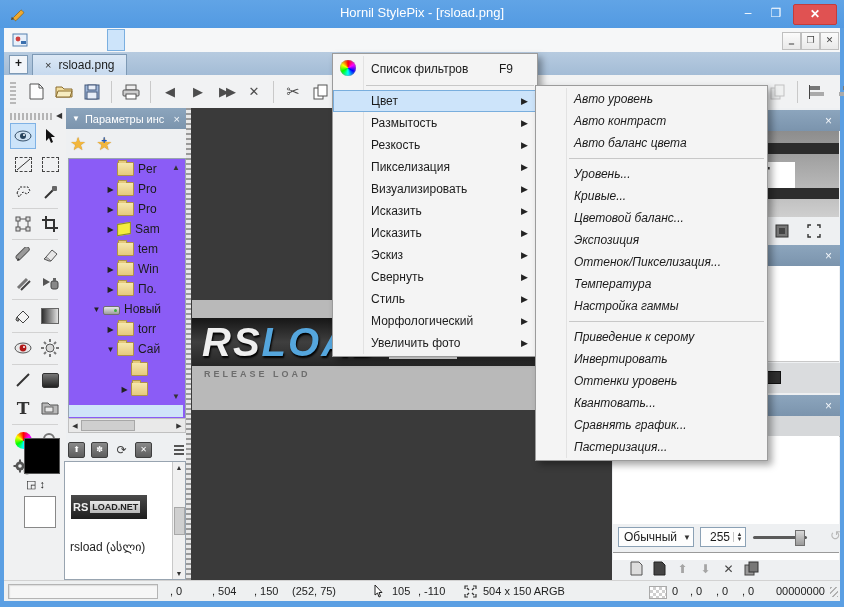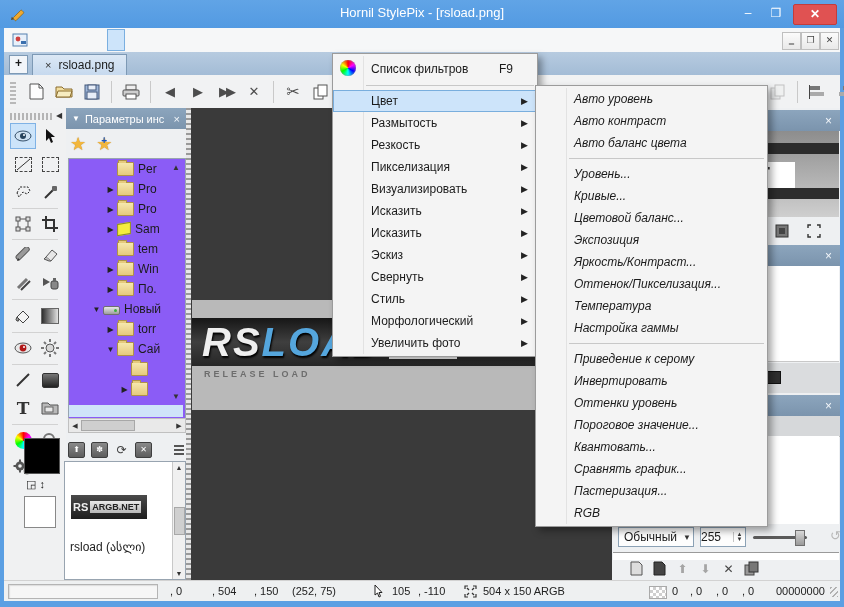--- a/index.html
+++ b/index.html
@@ -127,21 +127,21 @@
   .hbar.dark{background:#6a6a6a;}
   #chan-strip{position:absolute;left:0;top:255px;width:228px;height:30px;background:#dadcde;}
   #chan-box{position:absolute;left:155px;top:8px;width:12px;height:11px;background:#2f2f2f;border:1px solid #111;}
   #layers-strip{position:absolute;left:0;top:308px;width:228px;height:20px;background:#d6d8da;border-bottom:1px solid #bdbdbd;}
   #layers-list{position:absolute;left:1px;top:328px;width:226px;height:88px;background:#fff;}
   #blend{position:absolute;left:6px;top:419px;width:76px;height:20px;background:#fdfdfd;border:1px solid #8ba1b5;
          display:flex;align-items:center;padding:0 5px;box-sizing:border-box;gap:6px;}
   #blend .dd{margin-left:auto;font-size:8px;color:#333;}
   #opacity{position:absolute;left:88px;top:419px;width:46px;height:20px;background:#fdfdfd;border:1px solid #8ba1b5;
            display:flex;align-items:center;box-sizing:border-box;}
-  #opacity .val{flex:1;padding-right:3px;}
+  #opacity .val{flex:1;text-align:right;padding-right:3px;}
   #opacity .spin{width:11px;display:flex;flex-direction:column;font-size:6px;color:#333;line-height:5px;text-align:center;border-left:1px solid #c5c5c5;}
   #slider{position:absolute;left:141px;top:428px;width:54px;height:3px;background:#5a5a5a;border-radius:2px;}
   #slider-handle{position:absolute;right:2px;top:-6px;width:8px;height:14px;background:linear-gradient(#d8d8d8,#9a9a9a);border:1px solid #6f6f6f;}
   #reset-ic{position:absolute;left:218px;top:420px;color:#b9b9b9;font-size:13px;}
   #lay-thin{position:absolute;left:1px;top:444px;width:226px;height:7px;background:#fff;border-top:1px solid #9a9a9a;overflow:hidden;}
   #lay-btns{position:absolute;left:16px;top:452px;display:flex;align-items:center;gap:6px;color:#444;}
   .laybtn{width:17px;height:17px;display:flex;align-items:center;justify-content:center;font-size:12px;}
   .gray{color:#a5a5a5;}
 
   
@@ -548,21 +548,21 @@
   <div class="abs" id="browser-bar">
     <span class="bicon">⬆</span>
     <span class="bicon">✽</span>
     <span class="bicon plain">⟳</span>
     <span class="bicon">✕</span>
     <span id="ham"></span>
   </div>
   <div class="abs" id="thumbs">
     <div id="mini-banner">
       <span id="mini-rs">RS</span>
-      <span id="mini-chip">ARGB.NET</span>
+      <span id="mini-chip">LOAD.NET</span>
     </div>
     <div id="thumb-caption">rsload (ასლი)</div>
     <div id="vscroll">
       <span>▲</span>
       <span id="vthumb"></span>
       <span>▼</span>
     </div>
   </div>
 
   <div class="abs" id="canvas">
@@ -859,23 +859,20 @@
         <div class="mi">
           <span>Кривые...</span>
         </div>
         <div class="mi">
           <span>Цветовой баланс...</span>
         </div>
         <div class="mi">
           <span>Экспозиция</span>
         </div>
         <div class="mi">
-          <span>Яркость/Контраст...</span>
-        </div>
-        <div class="mi">
           <span>Оттенок/Пикселизация...</span>
         </div>
         <div class="mi">
           <span>Температура</span>
         </div>
         <div class="mi">
           <span>Настройка гаммы</span>
         </div>
         <div class="mi sep">
           
@@ -883,30 +880,24 @@
         <div class="mi">
           <span>Приведение к серому</span>
         </div>
         <div class="mi">
           <span>Инвертировать</span>
         </div>
         <div class="mi">
           <span>Оттенки уровень</span>
         </div>
         <div class="mi">
-          <span>Пороговое значение...</span>
-        </div>
-        <div class="mi">
           <span>Квантовать...</span>
         </div>
         <div class="mi">
           <span>Сравнять график...</span>
         </div>
         <div class="mi">
           <span>Пастеризация...</span>
         </div>
-        <div class="mi">
-          <span>RGB</span>
-        </div>
       </div>
   </div>
 
 </div>
 
 </body></html>

